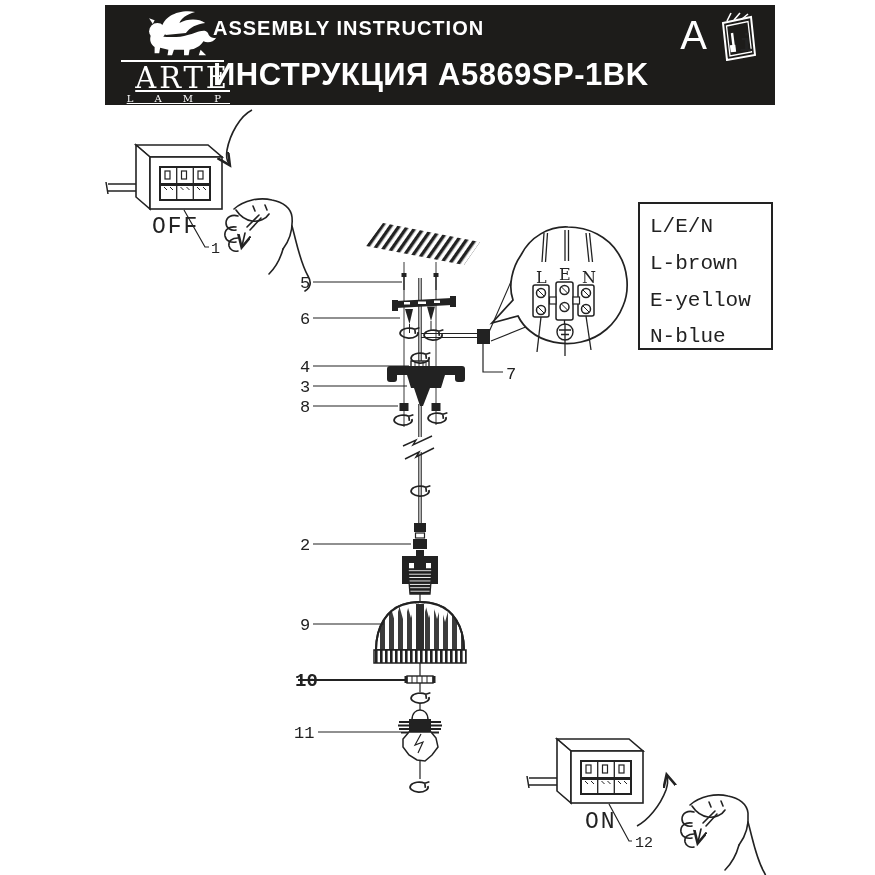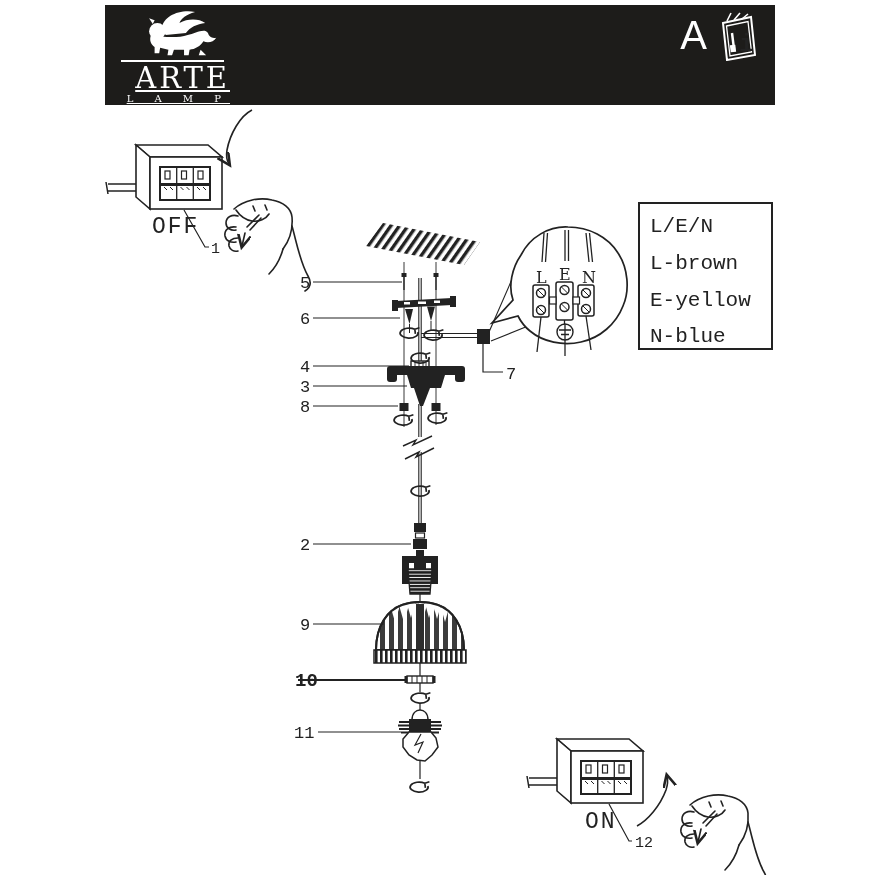--- a/index.html
+++ b/index.html
@@ -302,20 +302,24 @@
           <circle cx="33" cy="24" r="9"></circle>
           <path d="M28,16 l-4,-6 6,2 Z"></path>
           <path d="M26,28 C24,34 26,38 30,41 L30,48 L35,48 L36,42 L45,44 L44,50 L49,50 L51,44 L62,44 L62,50 L67,50 L68,44 C74,44 80,40 83,35 C88,37 94,36 97,31 C92,32 89,30 88,26 C84,20 74,27 66,28 C54,32 38,30 26,28 Z"></path>
           <path d="M80,44 l6,6 -8,0 Z"></path>
         </g>
       </svg>
       <div class="rule"></div>
       <div class="brand">ARTE</div>
       <div class="brand-sub">L A M P</div>
     </div>
+    <div class="titles">
+      <div class="t-en">ASSEMBLY  INSTRUCTION</div>
+      <div class="t-ru">ИНСТРУКЦИЯ A5869SP-1BK</div>
+    </div>
     <div class="hdr-right">
       <div class="sec-letter">A</div>
       <svg width="52" height="50" viewBox="0 0 52 50">
         <g fill="none" stroke="#fff" stroke-width="2">
           <path d="M8,12 L36,6 L40,44 L12,49 Z" fill="#1d1c1a"></path>
           <path d="M11.5,15 L33,10.5 L36.5,41 L15,45 Z" stroke-width="1.3"></path>
           <path d="M12,10 L16,2 M19,9 L25,2 M27,8 L33,3" stroke-width="1.6"></path>
           <path d="M17,22 L19,38" stroke-width="2.4"></path>
           <rect x="15.2" y="34" width="5.5" height="7" transform="rotate(-7 18 37)" fill="#fff" stroke="none"></rect>
         </g>

